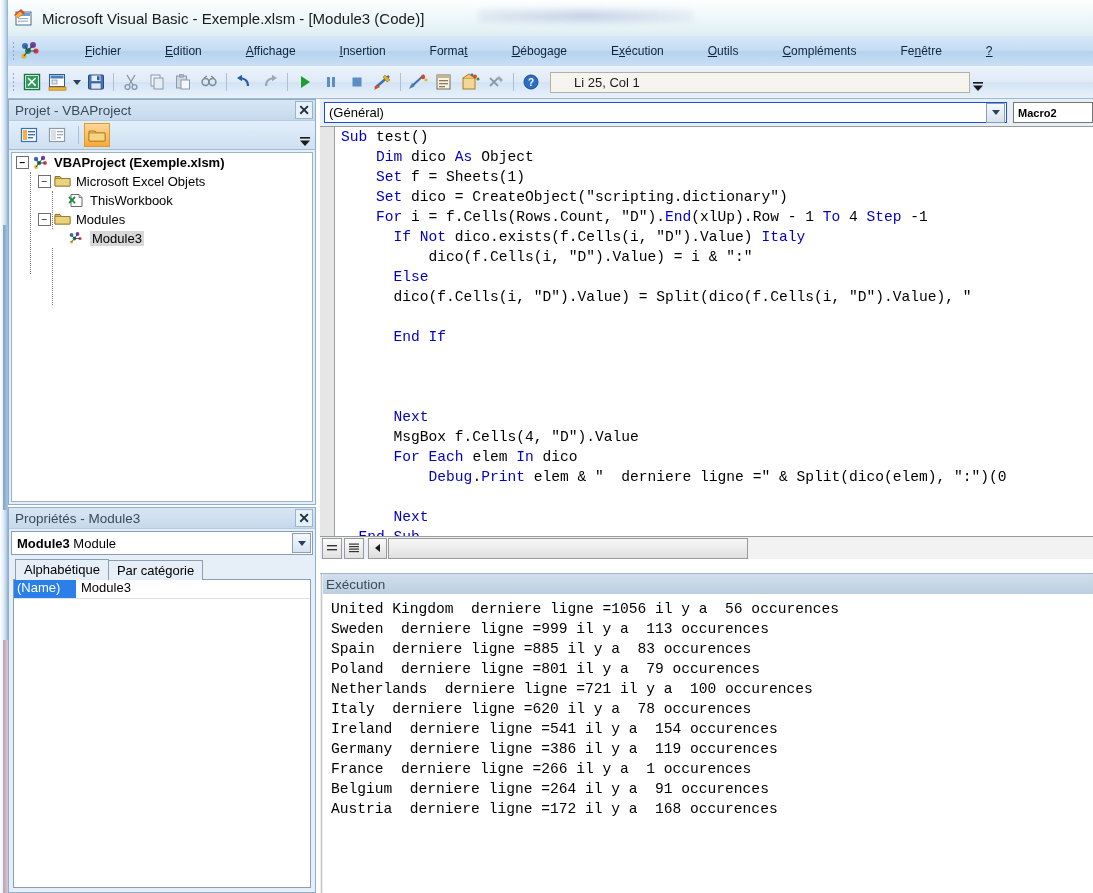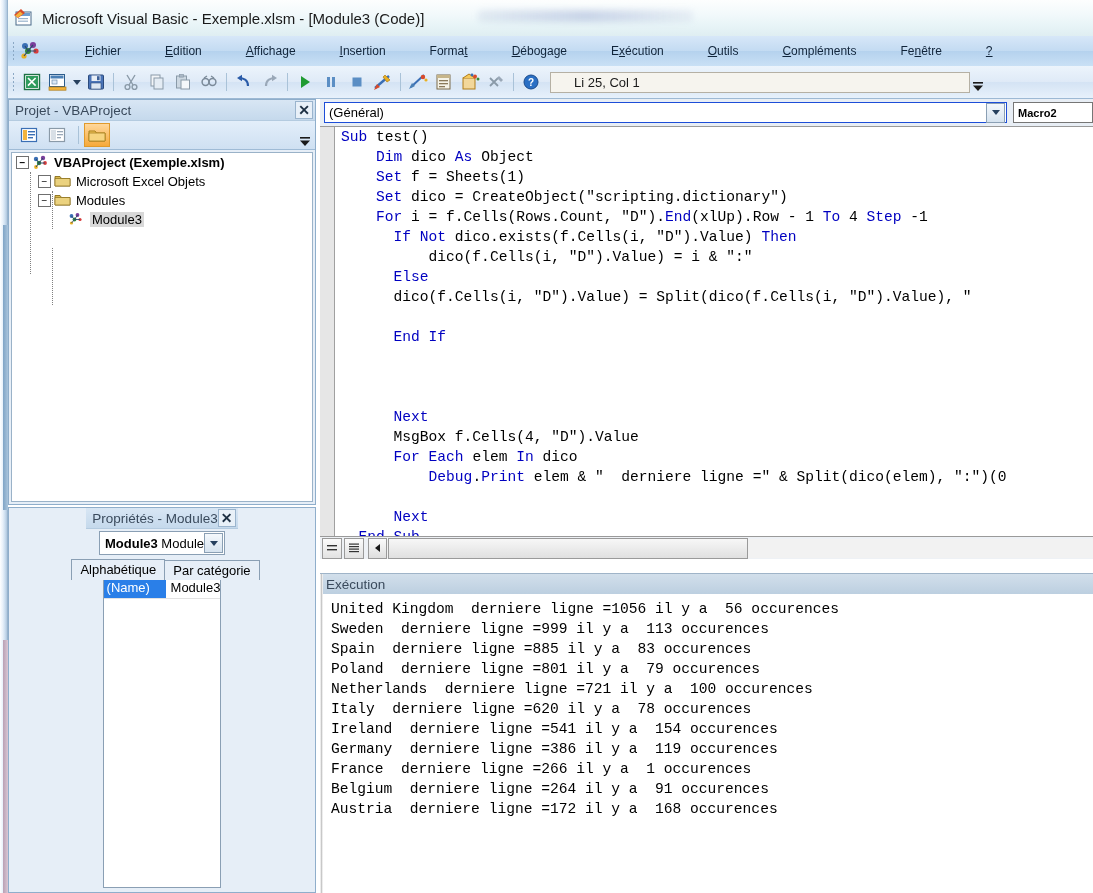--- a/index.html
+++ b/index.html
@@ -183,21 +183,21 @@
     border-left: 1px dotted #808080;
   }
 
   
   .panel-props {
     position: absolute; left: 8px; top: 507px;
     width: 308px; height: 386px;
     background: #e6eef7;
     border: 1px solid #8faecb;
     box-sizing: border-box;
-    display: flex; flex-direction: column; align-items: center;
+    display: flex; flex-direction: column;
   }
   .props-combo {
     height: 22px; flex: none; margin: 2px;
     background: #ffffff; border: 1px solid #8a9fb4;
     display: flex; align-items: center; justify-content: space-between;
     font-size: 13px; padding-left: 5px;
   }
   .combo-btn {
     width: 17px; height: 18px; margin-right: 1px;
     background: linear-gradient(to bottom,#f4f8fc,#d6e3ef);
@@ -628,20 +628,31 @@
         <span class="tree-ico">
           <svg width="18" height="14" viewBox="0 0 18 14">
             <path d="M1 2.5 L6 2.5 L7.5 4.5 L16 4.5 L16 12 L1 12 Z" fill="#d9b84e" stroke="#8a6e1a" stroke-width=".9"></path>
             <path d="M1 4.5 L16 4.5 L16 12 L1 12 Z" fill="#ebd27f" stroke="#8a6e1a" stroke-width=".7"></path>
           </svg>
         </span>
         <span>Microsoft Excel Objets</span>
       </div>
 
 
+      <div class="tree-row">
+        <span class="tree-indent" style="width:52px"></span>
+        <span class="tree-ico">
+          <svg width="18" height="15" viewBox="0 0 18 15">
+            <path d="M3 1.5 L11 1.5 L14 4.5 L14 13.5 L3 13.5 Z" fill="#ffffff" stroke="#6a6a6a" stroke-width="1"></path>
+            <path d="M11 1.5 L11 4.5 L14 4.5" fill="#dddddd" stroke="#6a6a6a" stroke-width=".8"></path>
+            <path d="M1 4 L7 10 M7 4 L1 10" stroke="#2a8b46" stroke-width="1.8"></path>
+          </svg>
+        </span>
+        <span>ThisWorkbook</span>
+      </div>
 
       <div class="tree-row">
         <span class="tree-indent" style="width:22px"></span>
         <span class="expander">−</span>
         <span class="tree-ico">
           <svg width="18" height="14" viewBox="0 0 18 14">
             <path d="M1 2.5 L6 2.5 L7.5 4.5 L16 4.5 L16 12 L1 12 Z" fill="#d9b84e" stroke="#8a6e1a" stroke-width=".9"></path>
             <path d="M1 4.5 L16 4.5 L16 12 L1 12 Z" fill="#ebd27f" stroke="#8a6e1a" stroke-width=".7"></path>
           </svg>
         </span>
@@ -710,21 +721,21 @@
       </div>
     </div>
 
     <div class="code-area">
       <div class="code-margin"></div>
       <div class="code-lines" id="code-text"><span class="kw">Sub</span> test()
     <span class="kw">Dim</span> dico <span class="kw">As</span> Object
     <span class="kw">Set</span> f = Sheets(1)
     <span class="kw">Set</span> dico = CreateObject("scripting.dictionary")
     <span class="kw">For</span> i = f.Cells(Rows.Count, "D").<span class="kw">End</span>(xlUp).Row - 1 <span class="kw">To</span> 4 <span class="kw">Step</span> -1
-      <span class="kw">If</span> <span class="kw">Not</span> dico.exists(f.Cells(i, "D").Value) <span class="kw">Then</span>
+      <span class="kw">If</span> <span class="kw">Not</span> dico.exists(f.Cells(i, "D").Value) <span class="kw">Italy</span>
           dico(f.Cells(i, "D").Value) = i &amp; ":"
       <span class="kw">Else</span>
       dico(f.Cells(i, "D").Value) = Split(dico(f.Cells(i, "D").Value), "
 
       <span class="kw">End</span> <span class="kw">If</span>
 
 
 
       <span class="kw">Next</span>
       MsgBox f.Cells(4, "D").Value

